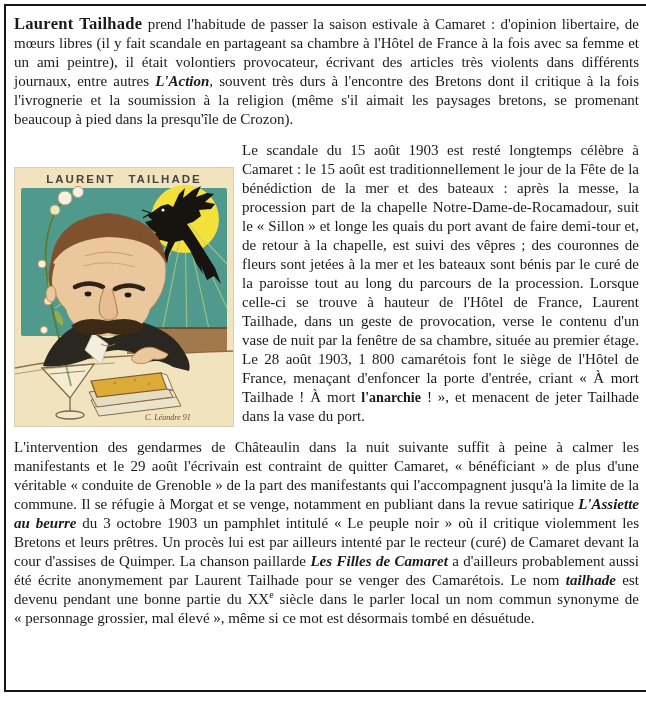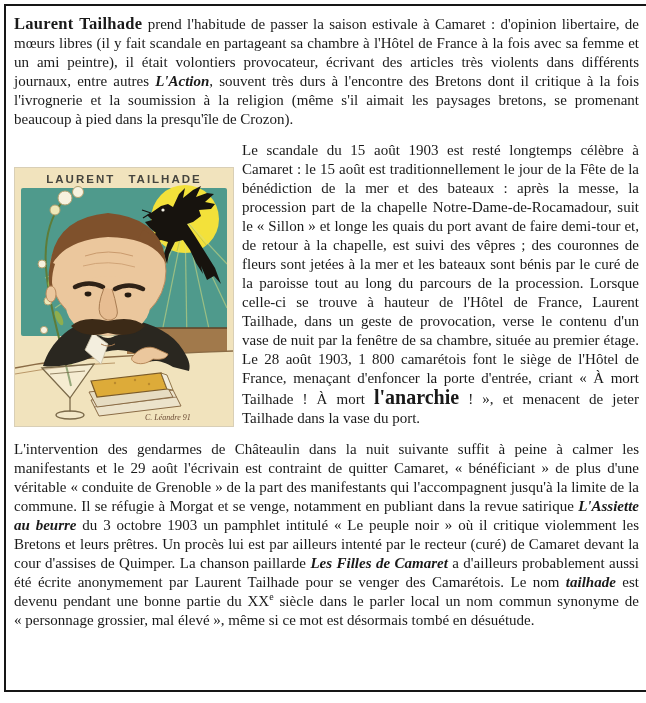--- a/index.html
+++ b/index.html
@@ -22,21 +22,21 @@
     font-family: "Liberation Serif", serif;
     font-size: 15px;
     line-height: 19px;
     text-align: justify;
     color: #1a1a1a;
   }
   p.doc-par { margin: 0 0 12px 0; }
   p.doc-par:last-child { margin-bottom: 16px; }
   .lead   { font-weight: 700; font-size: 16.5px; letter-spacing: .3px; }
   .it     { font-style: italic; font-weight: bold; }
-  .anarchie { font-weight: 700; font-size: 20px; }
+  .anarchie { font-weight: 700; font-size: 14px; }
   .sup    { font-size: 10px; vertical-align: super; line-height: 0; }
   .figure {
     float: left;
     width: 218px;
     height: 258px;
     margin: 26px 8px 8px 0;
     border: 1px solid #d9cfb6;
     box-sizing: content-box;
   }
   .figure svg { display: block; }

